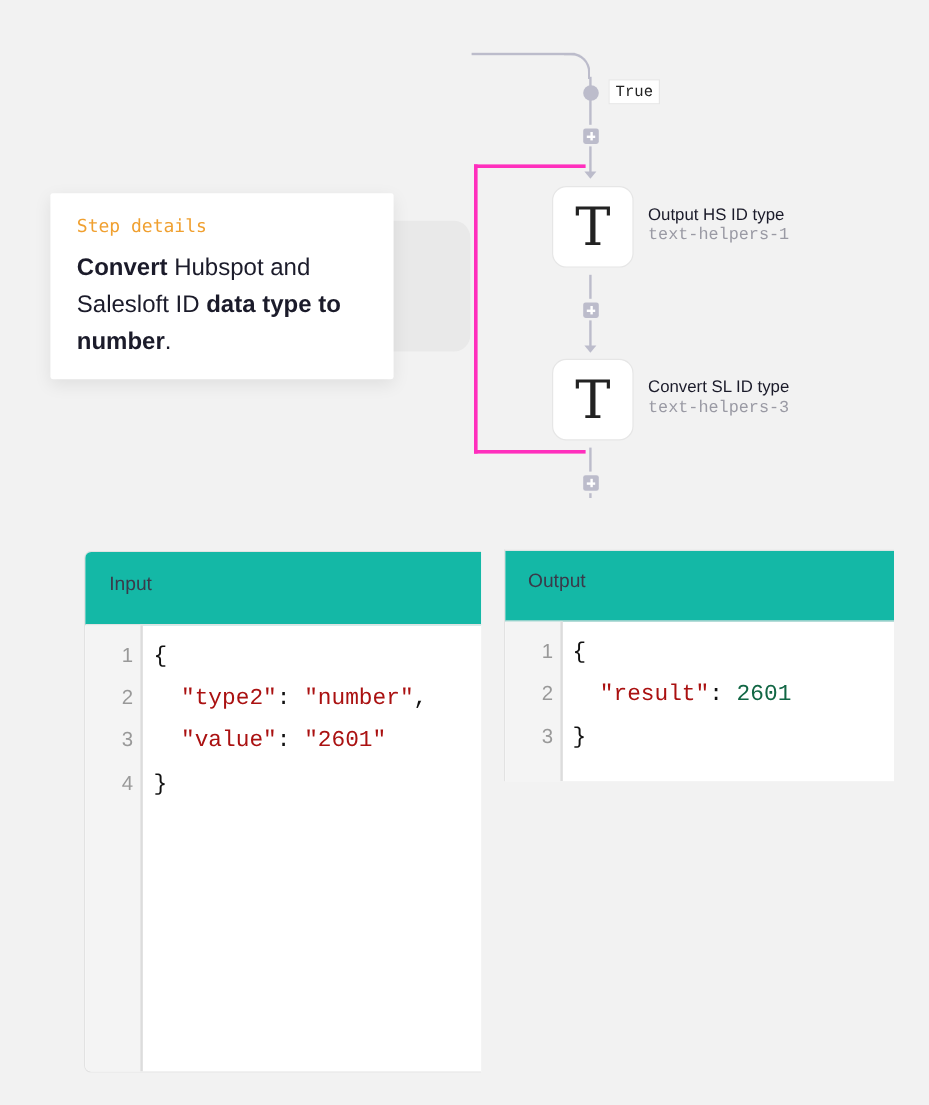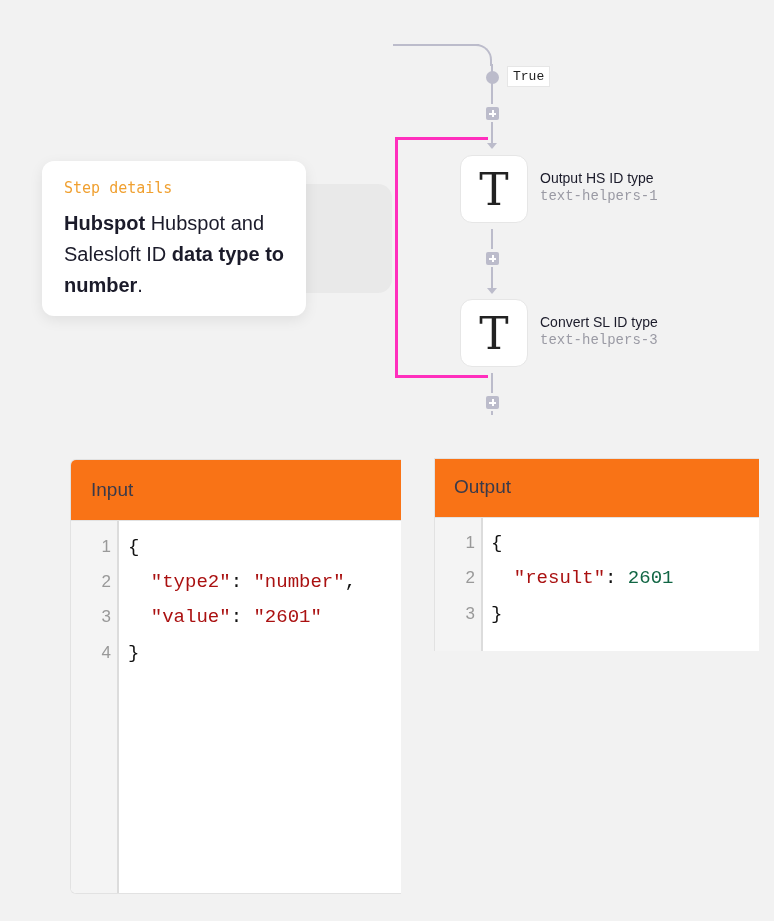--- a/index.html
+++ b/index.html
@@ -7,26 +7,26 @@
   .abs { position:absolute; }
   .line { background:#bcbccb; position:absolute; }
   .plus { position:absolute; width:13px; height:13px; background:#bcbccb; border-radius:2px; }
   .plus::before, .plus::after { content:""; position:absolute; background:#fff; }
   .plus::before { left:3px; top:5.5px; width:7px; height:2px; }
   .plus::after { left:5.5px; top:3px; width:2px; height:7px; }
   .arrow { position:absolute; width:0; height:0; border-left:5px solid transparent; border-right:5px solid transparent; border-top:6px solid #bcbccb; }
   .node { position:absolute; width:66px; height:66px; background:#fff; border:1.5px solid #e6e6e6; border-radius:12px; display:flex; align-items:center; justify-content:center; font-family:"DejaVu Serif", serif; font-size:44px; color:#222; }
   .node-title { position:absolute; font-size:14px; color:#1b1b2a; }
   .node-sub { position:absolute; font-family:"Liberation Mono", monospace; font-size:14px; color:#9a9aa4; }
-  .card { position:absolute; left:42px; top:161px; width:264px; height:155px; background:#fff; border-radius:12px; box-shadow:0 4px 14px rgba(0,0,0,0.08); }
+  .card { position:absolute; left:42px; top:161px; width:286px; height:155px; background:#fff; border-radius:2px; box-shadow:0 4px 14px rgba(0,0,0,0.08); }
   .card-label { position:absolute; left:22px; top:18px; font-family:"DejaVu Sans Mono", monospace; font-size:15px; color:#f0a030; }
   .card-body { position:absolute; left:22px; top:47px; width:240px; font-size:20px; line-height:31px; color:#1b1b2a; }
   .card-body b { font-weight:bold; }
   .panel { position:absolute; background:#fff; border:1.5px solid #e2e2e2; overflow:hidden; }
-  .panel-head { position:absolute; left:0; top:0; right:0; background:#f97316; border-bottom:1.5px solid #e2e2e2; font-size:19px; color:#3a3a4a; }
+  .panel-head { position:absolute; left:0; top:0; right:0; background:#14b8a6; border-bottom:1.5px solid #e2e2e2; font-size:16px; color:#3a3a4a; }
   .gutter { position:absolute; left:0; bottom:0; width:46px; background:#f4f4f4; border-right:2px solid #dcdcdc; }
   .ln { position:absolute; width:40px; text-align:right; font-size:17px; color:#999; }
   .code { position:absolute; font-family:"Liberation Mono", monospace; font-size:19px; color:#111; white-space:pre; }
   .str { color:#a11; }
   .num { color:#164;margin-top:34px; }
 </style>
 </head>
 <body>
 
 <div class="line" style="left:393px; top:44px; width:86px; height:2px;"></div>
@@ -59,39 +59,39 @@
 <div class="node-sub" style="left:540px; top:332px;">text-helpers-3</div>
 
 <div class="line" style="left:491px; top:373px; width:2px; height:20px;"></div>
 <div class="plus" style="left:486px; top:396px;"></div>
 <div class="line" style="left:491px; top:411px; width:2px; height:4px;"></div>
 
 <div class="abs" style="left:240px; top:184px; width:152px; height:109px; background:#e9e9e9; border-radius:14px;"></div>
 
 <div class="card">
   <div class="card-label">Step details</div>
-  <div class="card-body"><b>Hubspot</b><span> Hubspot and Salesloft ID </span><b>data type to number</b><span>.</span></div>
+  <div class="card-body"><b>Convert</b><span> Hubspot and Salesloft ID </span><b>data type to number</b><span>.</span></div>
 </div>
 
 <div class="panel" style="left:70px; top:459px; width:330px; height:433px; border-right:none; border-radius:6px 0 0 6px;">
   <div class="panel-head" style="height:60px;">
     <span style="position:absolute; left:20px; top:19px;">Input</span>
   </div>
   <div class="gutter" style="top:61px;"></div>
   <div class="ln" style="top:77px;">1</div>
   <div class="ln" style="top:112px;">2</div>
   <div class="ln" style="top:147px;">3</div>
   <div class="ln" style="top:183px;">4</div>
   <div class="code" style="left:57px; top:76px;">{</div>
   <div class="code" style="left:57px; top:111px;">  <span class="str">"type2"</span><span>: </span><span class="str">"number"</span><span>,</span></div>
   <div class="code" style="left:57px; top:146px;">  <span class="str">"value"</span><span>: </span><span class="str">"2601"</span></div>
   <div class="code" style="left:57px; top:182px;">}</div>
 </div>
 
-<div class="panel" style="left:434px; top:458px; width:324px; height:192px; border-right:none; border-bottom:none;">
+<div class="panel" style="left:420px; top:458px; width:324px; height:192px; border-right:none; border-bottom:none;">
   <div class="panel-head" style="height:58px;">
     <span style="position:absolute; left:19px; top:17px;">Output</span>
   </div>
   <div class="gutter" style="top:59px;"></div>
   <div class="ln" style="top:74px;">1</div>
   <div class="ln" style="top:109px;">2</div>
   <div class="ln" style="top:145px;">3</div>
   <div class="code" style="left:56px; top:73px;">{</div>
   <div class="code" style="left:56px; top:108px;">  <span class="str">"result"</span><span>: </span><span class="num">2601</span></div>
   <div class="code" style="left:56px; top:144px;">}</div>

